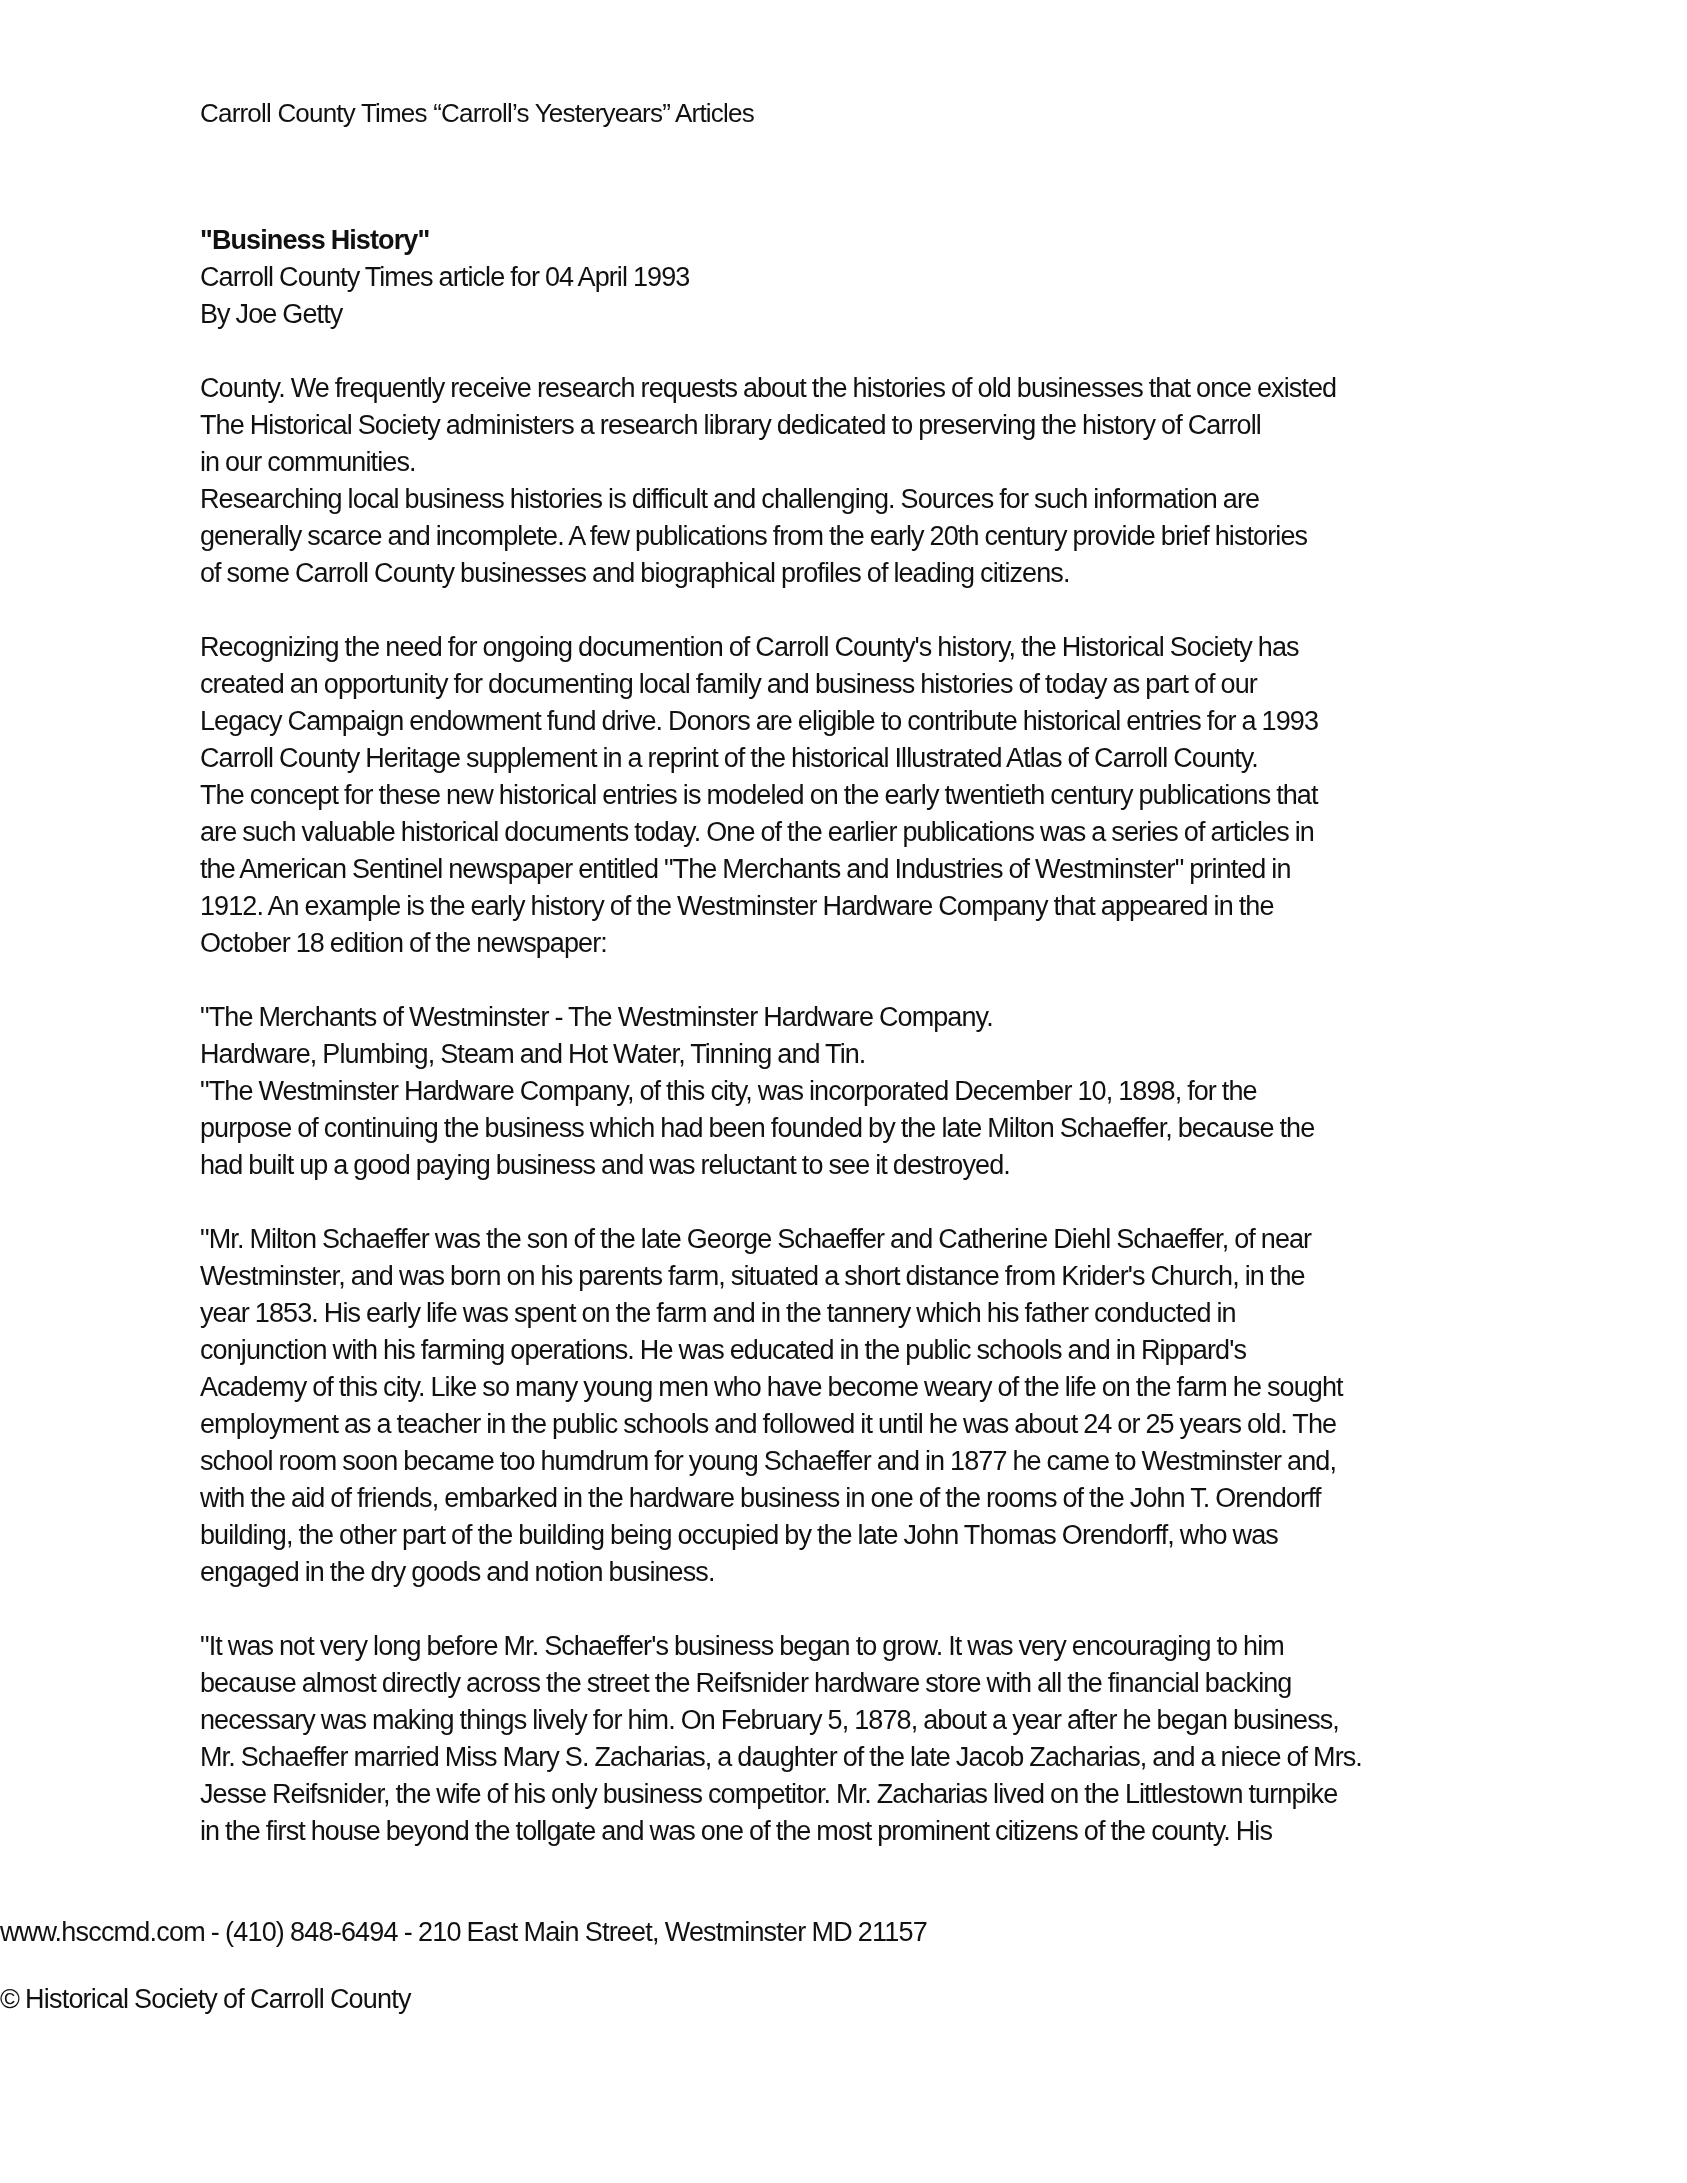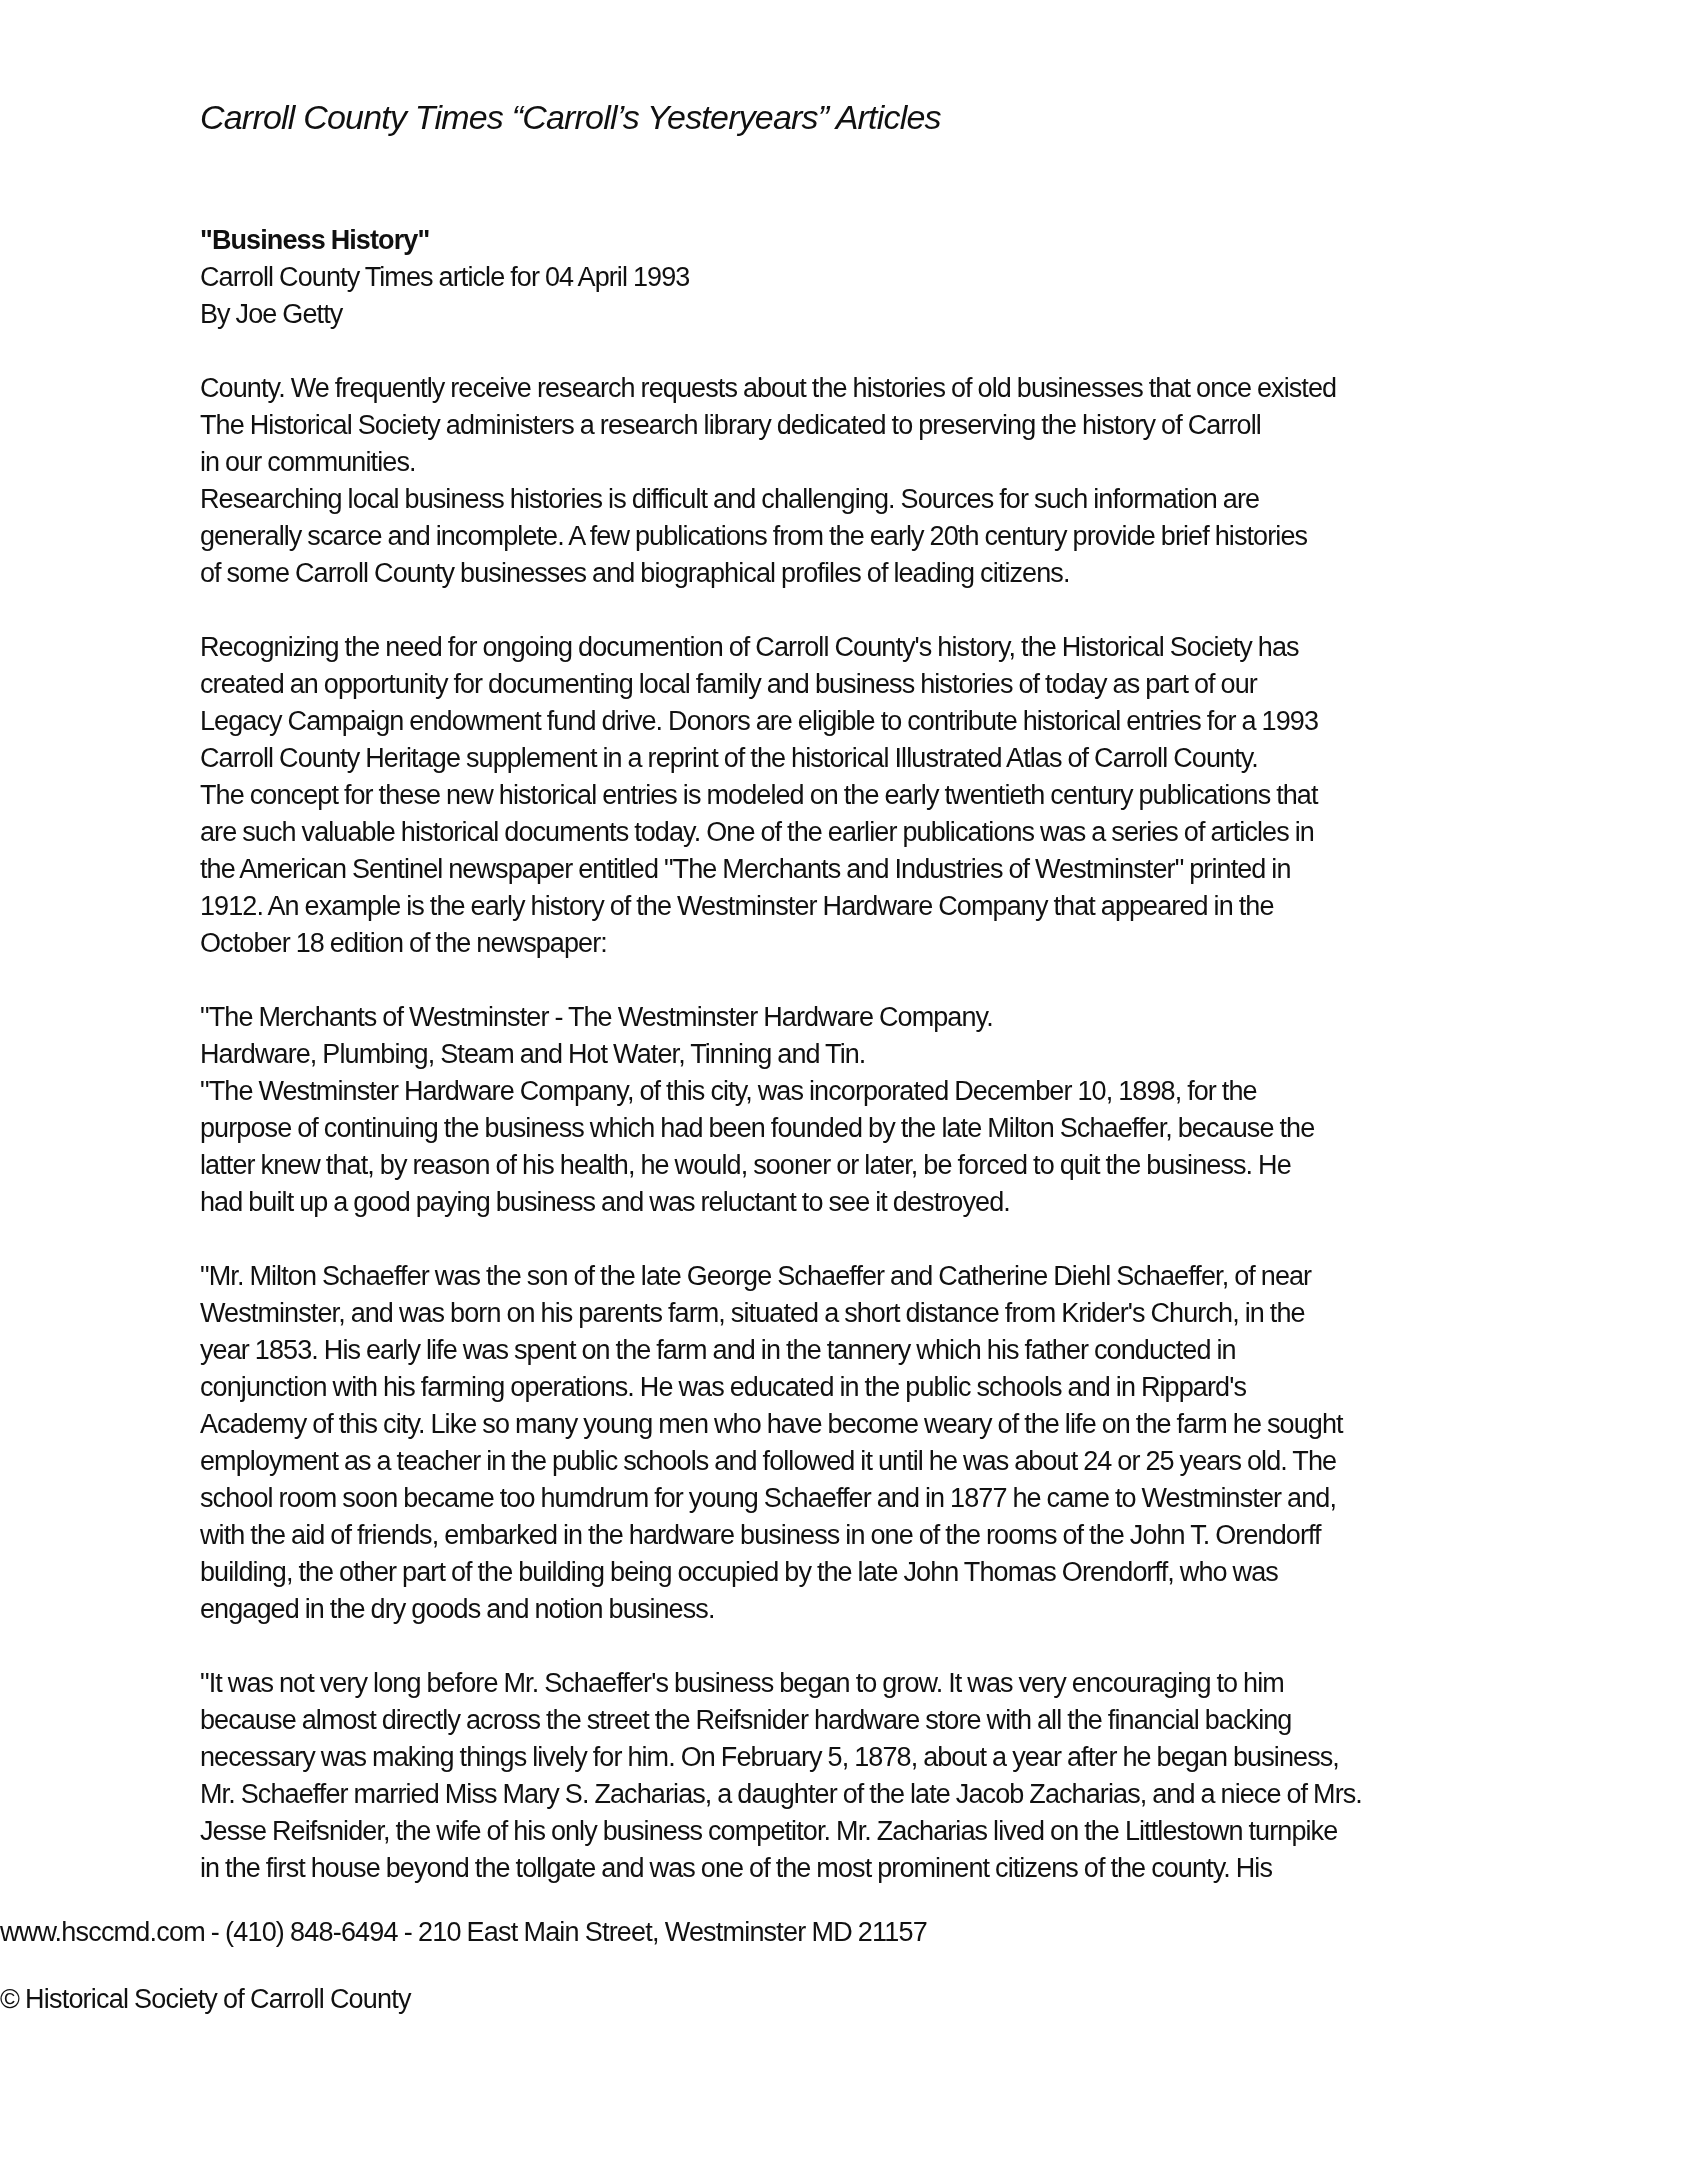--- a/index.html
+++ b/index.html
@@ -1,19 +1,19 @@
 <!DOCTYPE html>
 <html style="font-size:11.2px"><head>
 <meta charset="utf-8">
 <style>
   html, body { margin: 0; padding: 0; background: #ffffff; }
   body { width: 1687px; height: 2183px; position: relative; overflow: hidden; color: #111111;
          font-family: "Liberation Sans", sans-serif; }
   .page { position: absolute; left: 0; top: 0; width: 1687px; height: 2183px; background: #fff; }
-  .doc-header { position: absolute; left: 200px; top: 98px; font-size: 34px; font-style: italic;
+  .doc-header { position: absolute; left: 200px; top: 98px; font-size: 26px; 
                 letter-spacing: -0.8px; white-space: nowrap; text-align: center; }
   .article { position: absolute; left: 200px; top: 222px; width: 1321px; }
   .line { font-size: 27px; line-height: 37px; height: 37px; white-space: nowrap;
           letter-spacing: -0.9px; word-spacing: -0.7px; }
   .title { font-weight: bold; }
   .blank { height: 37px; }
   .footer { position: absolute; left: 0; width: 1687px; text-align: left; font-size: 27px;
             letter-spacing: -0.8px; word-spacing: -0.7px; white-space: nowrap; }
   .footer-copy { top: 1984px; }
   .footer-contact { top: 1917px; }
@@ -52,21 +52,20 @@
       <div class="line">1912. An example is the early history of the Westminster Hardware Company that appeared in the</div>
       <div class="line">October 18 edition of the newspaper:</div>
     </div>
     <div class="blank"></div>
 
     <div>
       <div class="line">"The Merchants of Westminster - The Westminster Hardware Company.</div>
       <div class="line">Hardware, Plumbing, Steam and Hot Water, Tinning and Tin.</div>
       <div class="line">"The Westminster Hardware Company, of this city, was incorporated December 10, 1898, for the</div>
       <div class="line">purpose of continuing the business which had been founded by the late Milton Schaeffer, because the</div>
-      <div class="line">latter knew that, by reason of his health, he would, sooner or later, be forced to quit the business. He</div>
       <div class="line">had built up a good paying business and was reluctant to see it destroyed.</div>
     </div>
     <div class="blank"></div>
 
     <div>
       <div class="line">"Mr. Milton Schaeffer was the son of the late George Schaeffer and Catherine Diehl Schaeffer, of near</div>
       <div class="line">Westminster, and was born on his parents farm, situated a short distance from Krider's Church, in the</div>
       <div class="line">year 1853. His early life was spent on the farm and in the tannery which his father conducted in</div>
       <div class="line">conjunction with his farming operations. He was educated in the public schools and in Rippard's</div>
       <div class="line">Academy of this city. Like so many young men who have become weary of the life on the farm he sought</div>

